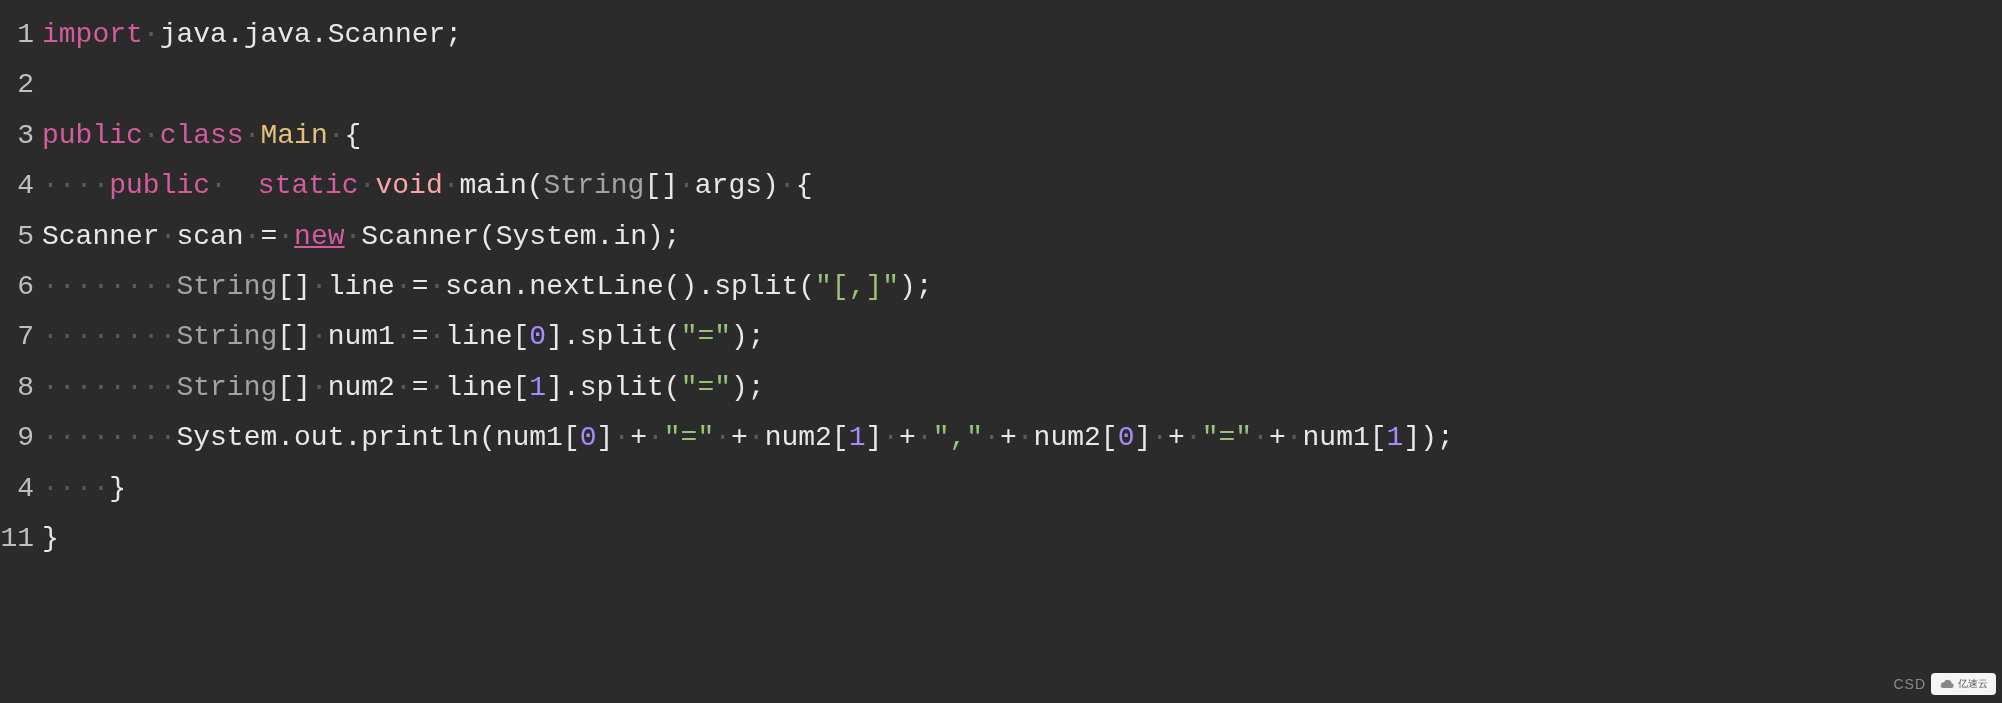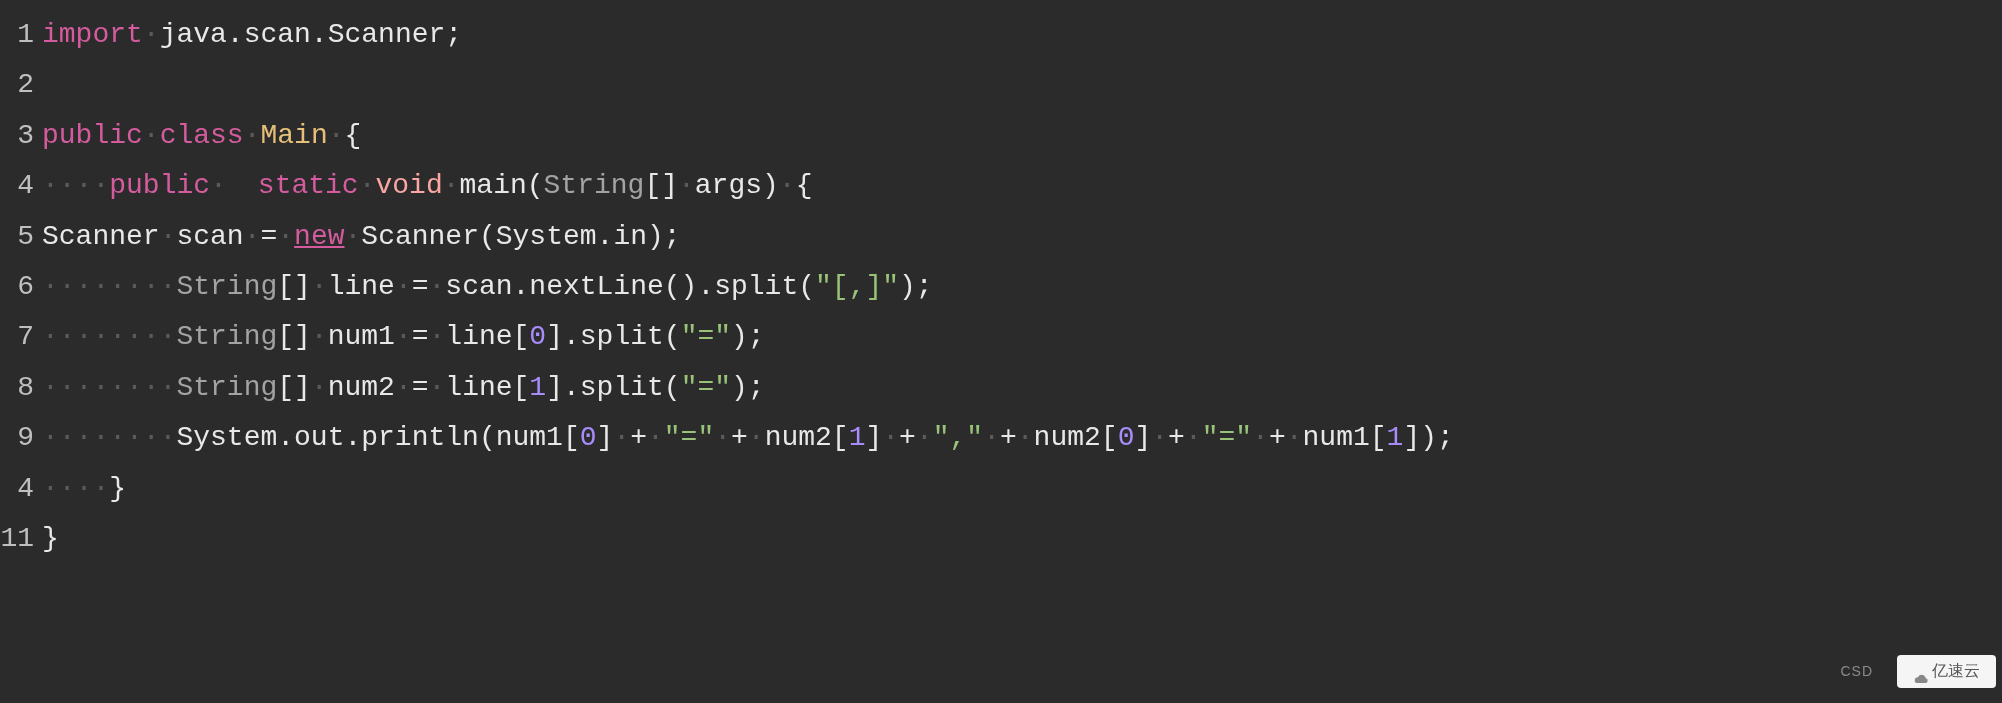--- a/index.html
+++ b/index.html
@@ -39,52 +39,52 @@
   .type { color: #a3a3a3; }
   .method { color: #e8e8e8; }
   .var { color: #e8e8e8; }
   .string { color: #98c379; }
   .num { color: #a78cfa; }
   .punct { color: #e8e8e8; }
   .dots { color: #5a5a5a; }
   .watermark {
     position: absolute;
     right: 6px;
-    bottom: 15px;
+    bottom: 6px;
     display: flex;
     align-items: center;
-    gap: 24px;
+    gap: 5px;
     font-size: 14px;
     color: #8a8a8a;
     font-family: sans-serif;
   }
   .watermark .csdn { letter-spacing: 1px; }
   .watermark .badge {
     background: #f5f5f5;
     color: #555;
-    padding: 2px 16px;
+    padding: 2px 8px;
     border-radius: 4px;
-    font-size: 16px;
+    font-size: 10px;
     display: flex;
     align-items: center;
     gap: 3px;
   }
   .cloud-icon {
     width: 16px; height: 12px;
     display: inline-block;
   }
 </style>
 </head>
 <body>
 
 <div class="editor">
 
   <div class="line">
     <span class="gutter">1</span>
-    <span class="code"><span class="kw-import">import</span><span class="dots">·</span><span class="var">java.scan.Scanner</span><span class="punct">;</span></span>
+    <span class="code"><span class="kw-import">import</span><span class="dots">·</span><span class="var">java.java.Scanner</span><span class="punct">;</span></span>
   </div>
 
   <div class="line">
     <span class="gutter">2</span>
     <span class="code"></span>
   </div>
 
   <div class="line">
     <span class="gutter">3</span>
     <span class="code"><span class="kw-public">public</span><span class="dots">·</span><span class="kw-class">class</span><span class="dots">·</span><span class="classname">Main</span><span class="dots">·</span><span class="punct">{</span></span>

